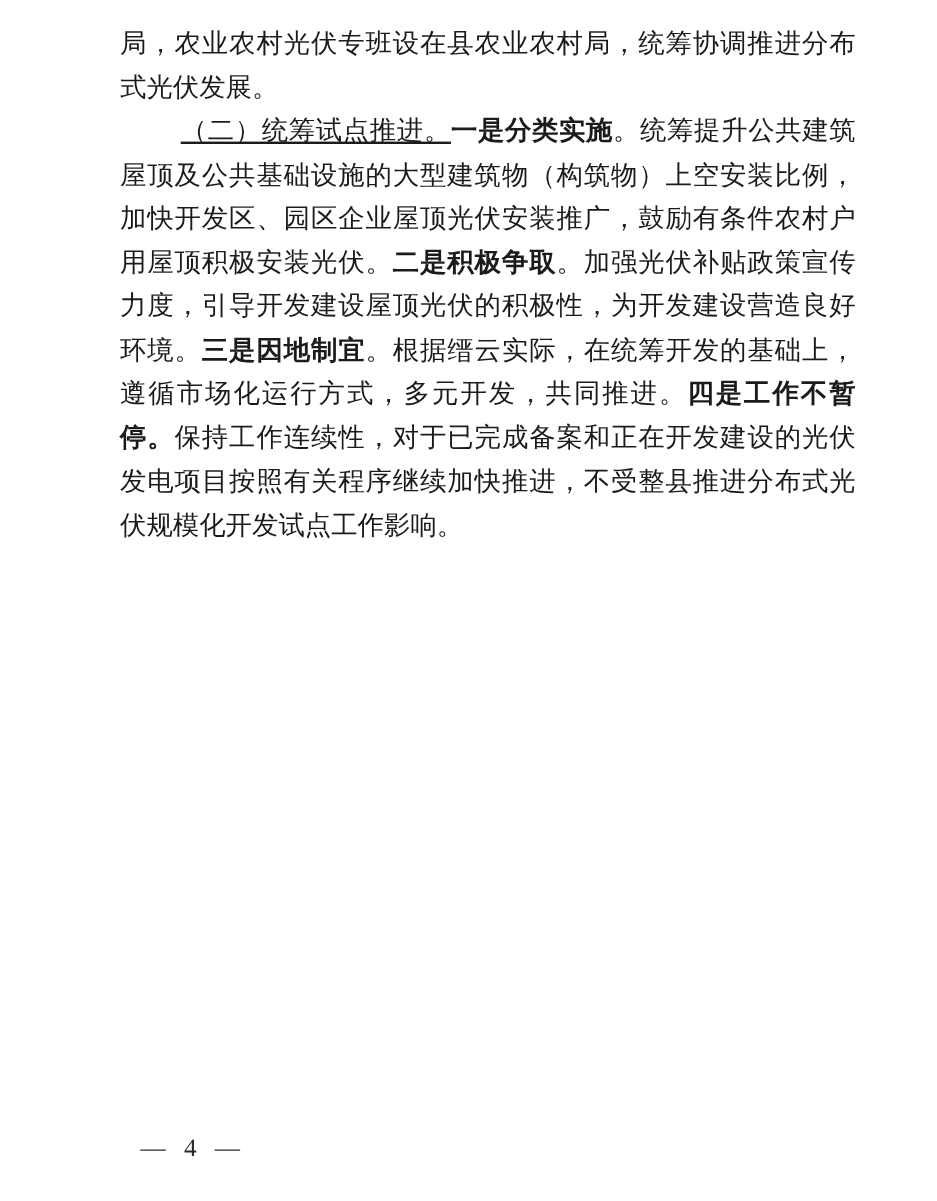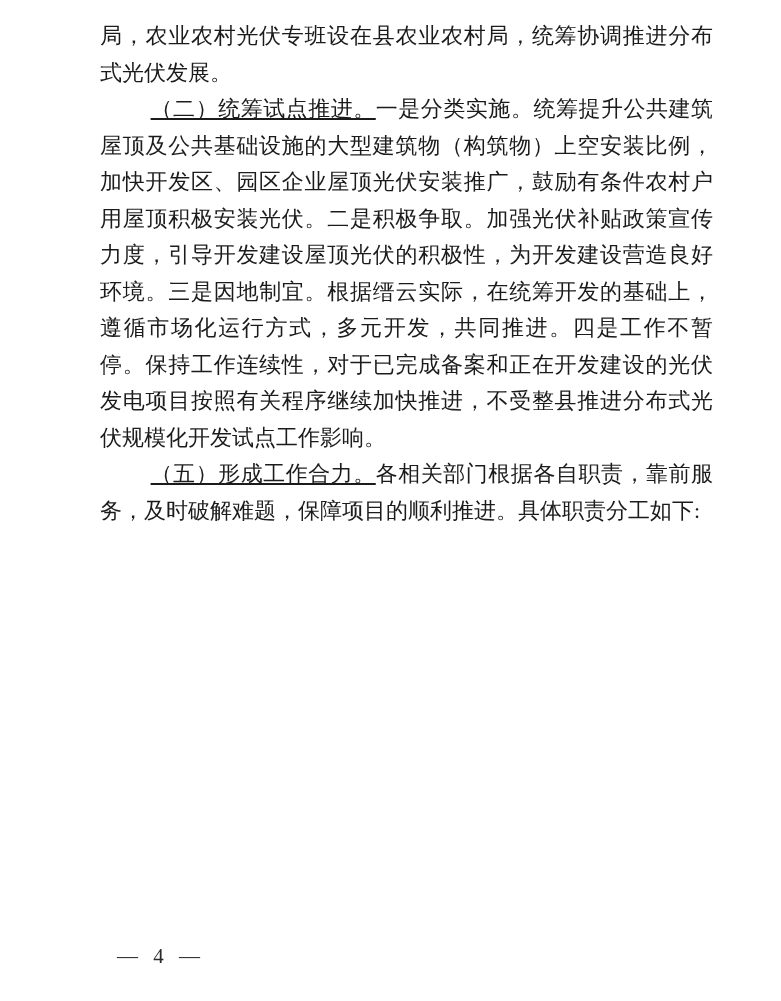--- a/index.html
+++ b/index.html
@@ -27,37 +27,36 @@
     text-justify: inter-character;
   }
   .para {
     margin: 0;
     padding: 0;
   }
   .para.indent {
     text-indent: 2.3em;
   }
   .run { font-weight: normal; margin-top: 12px; }
-  .run-bold { font-weight: 400; }
+  .run-bold { font-weight: 700; }
   .run-kai { font-weight: normal; text-decoration: underline; }
   .footer-pagenum {
     position: absolute;
     left: 117px;
     top: 944px;
     font-size: 21px;
     letter-spacing: 2px;
     word-spacing: 6px;
     color: #2a2a2a;
     white-space: pre;
   }
 </style>
 </head>
 <body>
 
 <div class="page">
   <div class="content">
       <p class="para"><span class="run run-normal">局，农业农村光伏专班设在县农业农村局，统筹协调推进分布式光伏发展。</span></p>
       <p class="para indent"><span class="run run-kai">（二）统筹试点推进。</span><span class="run run-bold">一是分类实施</span><span class="run run-normal">。统筹提升公共建筑屋顶及公共基础设施的大型建筑物（构筑物）上空安装比例，加快开发区、园区企业屋顶光伏安装推广，鼓励有条件农村户用屋顶积极安装光伏。</span><span class="run run-bold">二是积极争取</span><span class="run run-normal">。加强光伏补贴政策宣传力度，引导开发建设屋顶光伏的积极性，为开发建设营造良好环境。</span><span class="run run-bold">三是因地制宜</span><span class="run run-normal">。根据缙云实际，在统筹开发的基础上，遵循市场化运行方式，多元开发，共同推进。</span><span class="run run-bold">四是工作不暂停。</span><span class="run run-normal">保持工作连续性，对于已完成备案和正在开发建设的光伏发电项目按照有关程序继续加快推进，不受整县推进分布式光伏规模化开发试点工作影响。</span></p>
-      <p class="para indent"><span class="run run-kai">（五）形成工作合力。</span><span class="run run-normal">各相关部门根据各自职责，靠前服务，及时破解难题，保障项目的顺利推进。具体职责分工如下:</span></p>
     </div>
 
   <div class="footer-pagenum">— 4 —</div>
 </div>
 
 </body></html>

